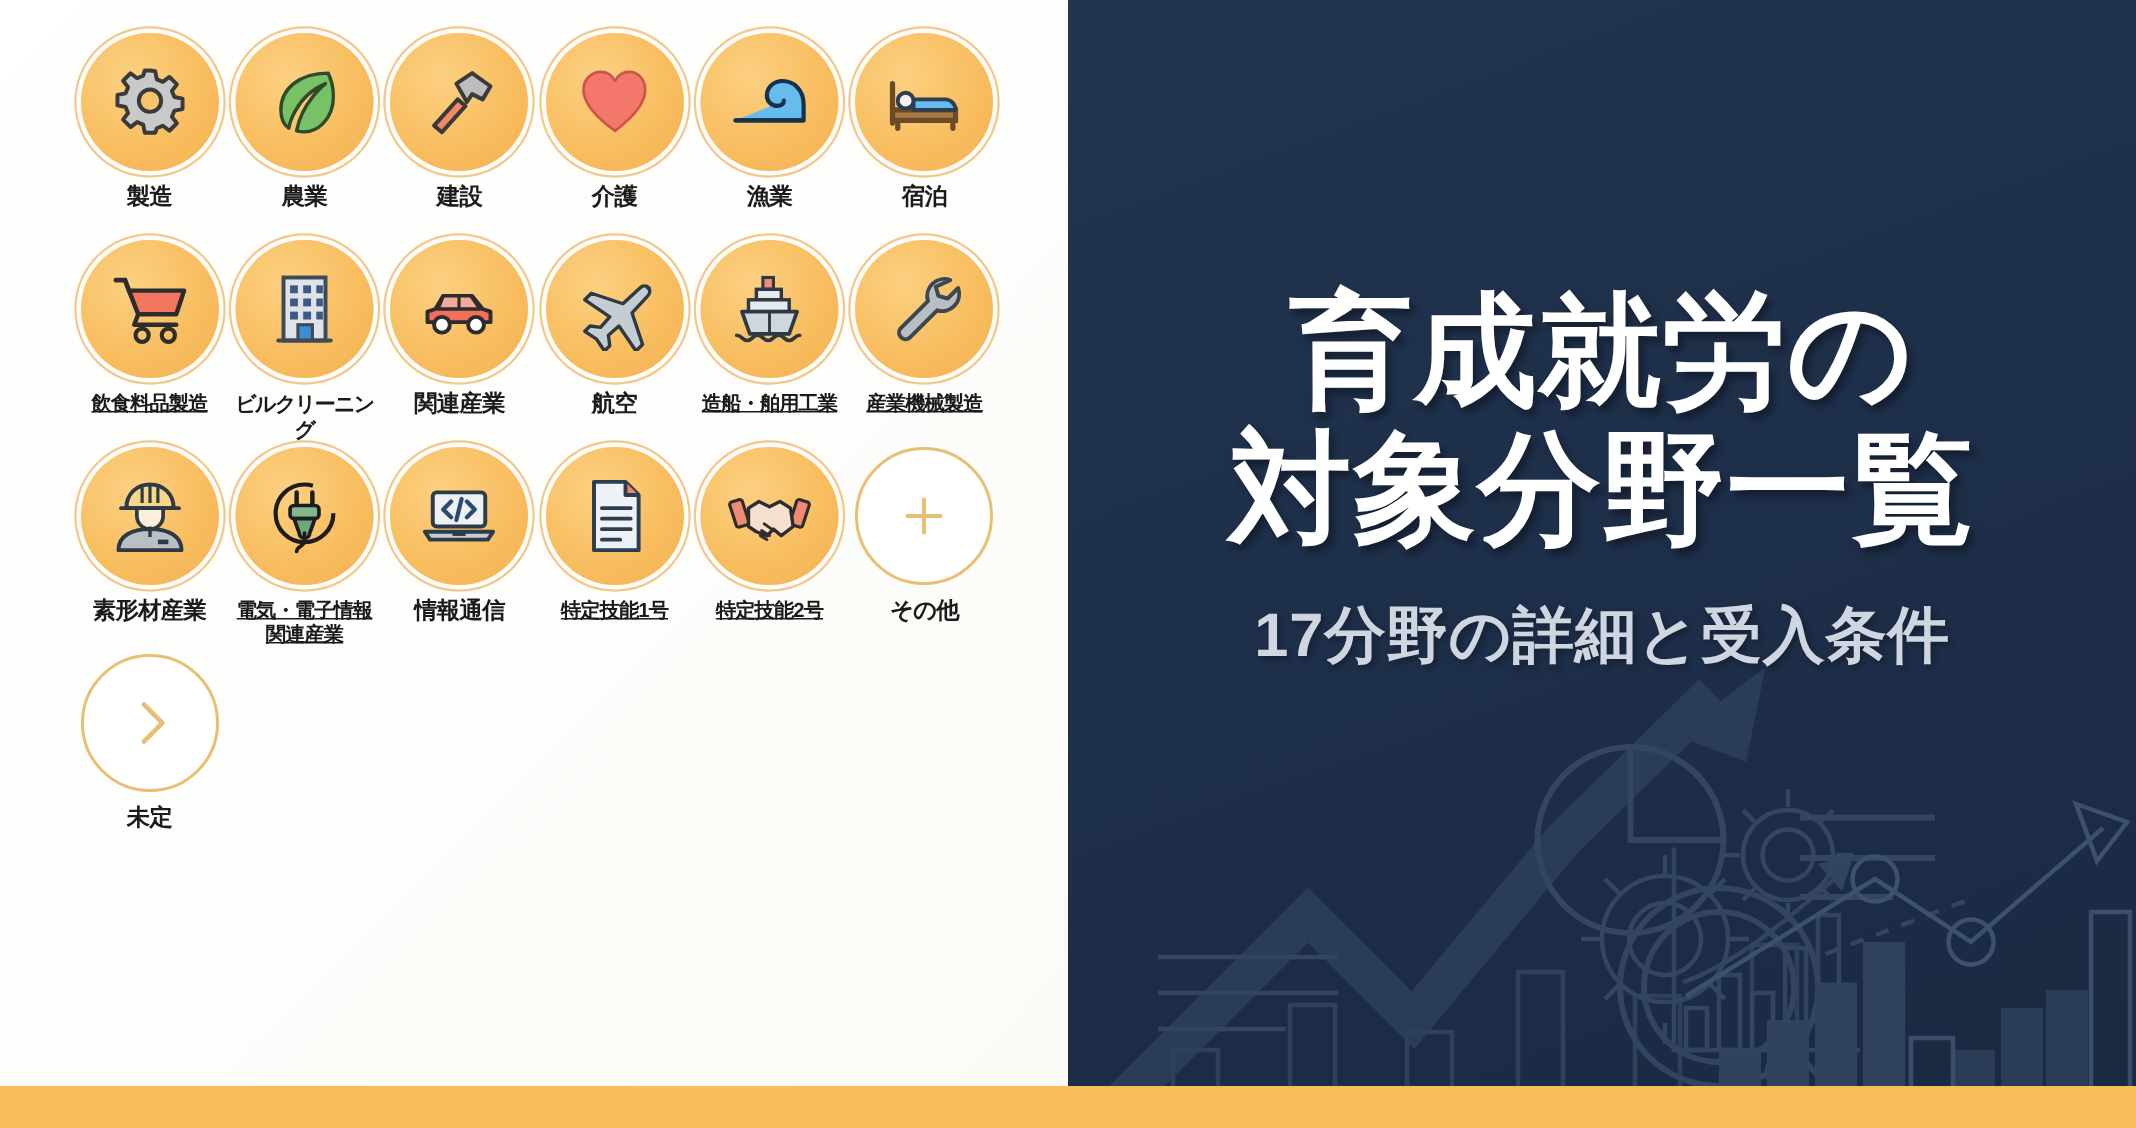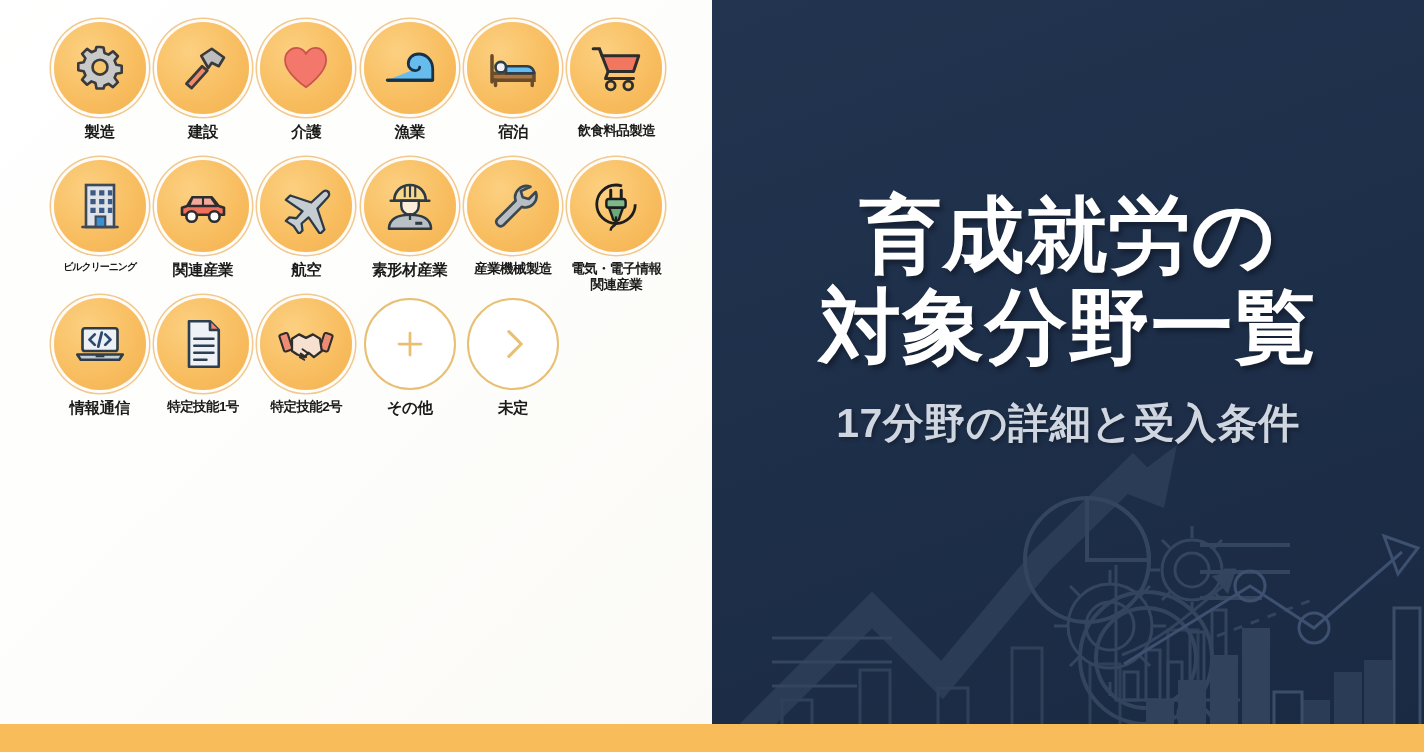--- a/index.html
+++ b/index.html
@@ -39,22 +39,22 @@
     box-shadow:none;
   }
   .disc svg{ width:56px; height:56px; display:block; }
   .disc.outline svg{ width:44px; height:44px; }
   .cell-label{
     margin-top:9px; text-align:center;
     font-size:15.5px; font-weight:700; color:#1b1b1b;
     line-height:1.18; letter-spacing:-0.4px;
     white-space:pre-line;
   }
-  .cell-label.small{ font-size:10px; letter-spacing:-1.1px; }
-  .cell-label.xsmall{ font-size:13.5px; letter-spacing:-0.6px; }
+  .cell-label.small{ font-size:14px; letter-spacing:-1.1px; }
+  .cell-label.xsmall{ font-size:13.5px; letter-spacing:-0.6px;text-decoration:underline; }
 
   
   .right-panel{
     position:absolute; left:712px; top:0; width:712px; height:724px;
     background:linear-gradient(160deg,#22344f 0%,#1e2f4a 45%,#1b2a43 100%);
     overflow:hidden;
   }
   .deco{ position:absolute; inset:0; width:100%; height:100%; }
   .right-content{
     position:absolute; left:0; top:0; width:712px; height:724px;
@@ -87,20 +87,28 @@
   <div class="left-panel">
     <div class="icon-grid">
         <div class="grid-cell">
           <div class="disc">
             <svg viewBox="0 0 64 64">
               <path d="M32 8l4 .6 1.2 6.2 4.6 1.9 5-3.8 5.7 5.7-3.8 5 1.9 4.6 6.2 1.2v8l-6.2 1.2-1.9 4.6 3.8 5-5.7 5.7-5-3.8-4.6 1.9L36 55.4h-8l-1.2-6.2-4.6-1.9-5 3.8-5.7-5.7 3.8-5-1.9-4.6L7.2 34.6v-8l6.2-1.2 1.9-4.6-3.8-5 5.7-5.7 5 3.8 4.6-1.9L28 8z" fill="#c9c9c9" stroke="#3a3a3a" stroke-width="3" stroke-linejoin="round"></path>
               <circle cx="32" cy="31" r="8.5" fill="#f6c46b" stroke="#3a3a3a" stroke-width="3"></circle>
             </svg>
           </div>
           <div class="cell-label">製造</div>
+        </div>
+        <div class="grid-cell">
+          <div class="disc">
+            <svg viewBox="0 0 64 64">
+              <path d="M50 10C28 10 14 22 14 38c0 6 2 11 6 14 0 0 4-24 28-34 0 0-18 14-22 36 16 4 28-10 28-26 0-8-2-14-4-18z" fill="#77c167" stroke="#2f4a2b" stroke-width="2.6" stroke-linejoin="round"></path>
+            </svg>
+          </div>
+          <div class="cell-label">農業</div>
         </div>
         <div class="grid-cell">
           <div class="disc">
             <svg viewBox="0 0 64 64">
               <path d="M30 18l12-8 14 10-6 10-8-4-4 6z" fill="#bdbdbd" stroke="#3a3a3a" stroke-width="3" stroke-linejoin="round"></path>
               <path d="M13 50l18-20 6 5-18 20z" fill="#f08a6a" stroke="#3a3a3a" stroke-width="3" stroke-linejoin="round"></path>
             </svg>
           </div>
           <div class="cell-label">建設</div>
         </div>
@@ -181,38 +189,51 @@
           <div class="disc">
             <svg viewBox="0 0 64 64">
               <path d="M58 16c-2-2-5-2-7 0L38 28 14 20l-5 5 19 13-7 8-8-1-4 4 9 6 6 9 4-4-1-8 8-7 13 19 5-5-8-24 12-13c2-2 2-5 0-6z" fill="#c5cdd3" stroke="#2d3a44" stroke-width="2.6" stroke-linejoin="round"></path>
             </svg>
           </div>
           <div class="cell-label">航空</div>
         </div>
         <div class="grid-cell">
           <div class="disc">
             <svg viewBox="0 0 64 64">
+              <rect x="27" y="8" width="8" height="9" fill="#f08b7a" stroke="#2d3a44" stroke-width="2.4"></rect>
+              <rect x="22" y="17" width="19" height="8" fill="#e6eaee" stroke="#2d3a44" stroke-width="2.6"></rect>
+              <rect x="16" y="25" width="31" height="9" fill="#e6eaee" stroke="#2d3a44" stroke-width="2.6"></rect>
+              <path d="M11 34h42l-6 17H17z" fill="#cfd6dc" stroke="#2d3a44" stroke-width="2.8" stroke-linejoin="round"></path>
+              <path d="M32 34v17" stroke="#2d3a44" stroke-width="2.2"></path>
+              <path d="M7 52c4 0 4 4 8 4s4-4 8-4 4 4 8 4 4-4 8-4 4 4 8 4 4-4 8-4" stroke="#2d3a44" stroke-width="2.8" fill="none" stroke-linecap="round"></path>
+            </svg>
+          </div>
+          <div class="cell-label xsmall">造船・舶用工業</div>
+        </div>
+        <div class="grid-cell">
+          <div class="disc">
+            <svg viewBox="0 0 64 64">
+              <path d="M52 10a13 13 0 0 0-17 16L14 47a5 5 0 0 0 7 7l21-21a13 13 0 0 0 16-17l-8 8-7-2-2-7z" fill="#b8bec3" stroke="#3c4850" stroke-width="3" stroke-linejoin="round"></path>
+            </svg>
+          </div>
+          <div class="cell-label xsmall">産業機械製造</div>
+        </div>
+        <div class="grid-cell">
+          <div class="disc">
+            <svg viewBox="0 0 64 64">
               <path d="M14 26c0-11 8-18 18-18s18 7 18 18z" fill="#f7d88a" stroke="#2d3a44" stroke-width="3" stroke-linejoin="round"></path>
               <path d="M26 10v12M32 8v14M38 10v12" stroke="#2d3a44" stroke-width="2.4"></path>
               <path d="M10 26h44" stroke="#2d3a44" stroke-width="3" stroke-linecap="round"></path>
               <path d="M22 26v6a10 10 0 0 0 20 0v-6z" fill="#fdeedb" stroke="#2d3a44" stroke-width="2.8"></path>
               <path d="M8 58c0-11 10-16 24-16s24 5 24 16z" fill="#b9bfc4" stroke="#2d3a44" stroke-width="3" stroke-linejoin="round"></path>
               <path d="M32 40v8" stroke="#2d3a44" stroke-width="2.6"></path>
               <rect x="38" y="50" width="8" height="3.5" fill="#2d3a44"></rect>
             </svg>
           </div>
           <div class="cell-label">素形材産業</div>
-        </div>
-        <div class="grid-cell">
-          <div class="disc">
-            <svg viewBox="0 0 64 64">
-              <path d="M52 10a13 13 0 0 0-17 16L14 47a5 5 0 0 0 7 7l21-21a13 13 0 0 0 16-17l-8 8-7-2-2-7z" fill="#b8bec3" stroke="#3c4850" stroke-width="3" stroke-linejoin="round"></path>
-            </svg>
-          </div>
-          <div class="cell-label xsmall">産業機械製造</div>
         </div>
         <div class="grid-cell">
           <div class="disc">
             <svg viewBox="0 0 64 64">
               <circle cx="32" cy="30" r="22" fill="none" stroke="#1d1d1d" stroke-width="3.2" stroke-dasharray="110 28"></circle>
               <path d="M26 14v10M38 14v10" stroke="#1d1d1d" stroke-width="3.4" stroke-linecap="round"></path>
               <rect x="21" y="24" width="22" height="10" rx="3" fill="#7fb98a" stroke="#1d1d1d" stroke-width="2.8"></rect>
               <path d="M24 34h16l-4 11a4 4 0 0 1-8 0z" fill="#6aa97a" stroke="#1d1d1d" stroke-width="2.8" stroke-linejoin="round"></path>
               <path d="M32 45v6c0 4-6 4-6 8" stroke="#1d1d1d" stroke-width="2.8" fill="none" stroke-linecap="round"></path>
             </svg>

